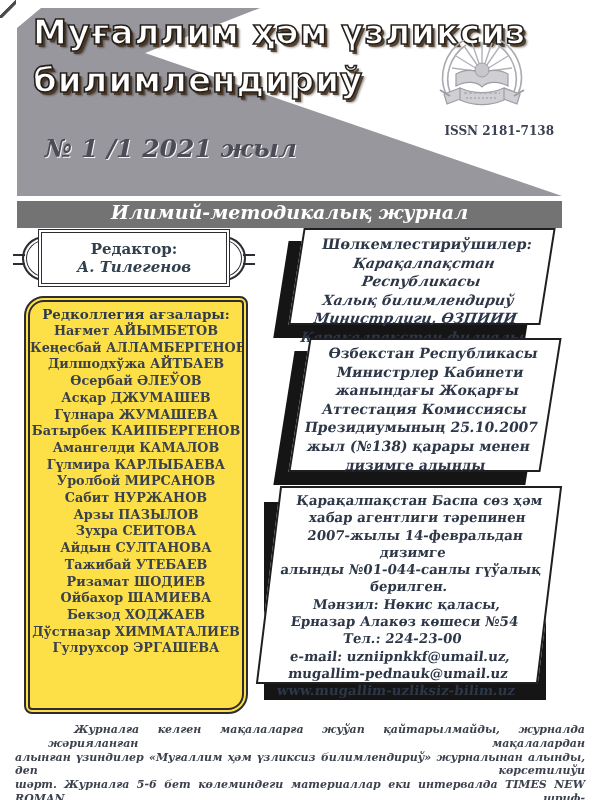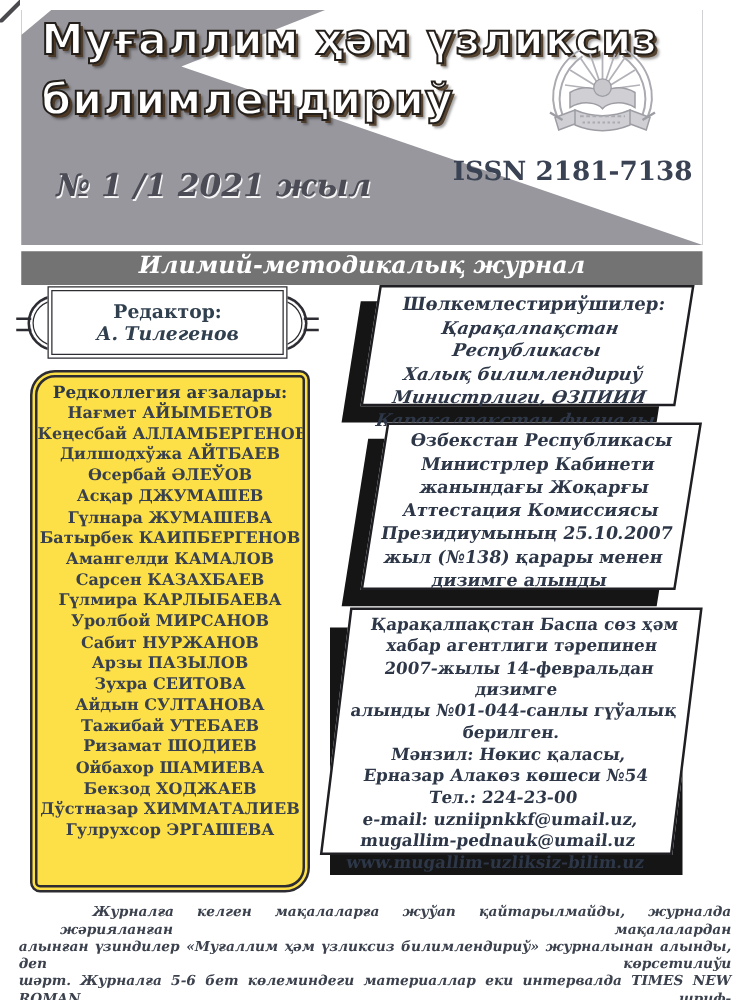--- a/index.html
+++ b/index.html
@@ -18,21 +18,21 @@
     clip-path:polygon(0 0,100% 0,0 100%);}
   .jtitle{position:absolute;left:16px;font-family:"DejaVu Sans","Liberation Sans",sans-serif;
     font-weight:bold;font-size:34px;letter-spacing:1px;color:#ffffff;
     -webkit-text-stroke:1.6px #241f1a;
     text-shadow:2.5px 2.5px 0 rgba(70,48,26,0.85),4px 4px 2px rgba(0,0,0,0.35);}
   .jtitle.l1{top:4px;}
   .jtitle.l2{top:52px;}
   .issue{position:absolute;left:28px;top:126px;font-style:italic;font-weight:bold;font-size:25px;
     color:#4c4c56;text-shadow:1px 1px 0 rgba(255,255,255,0.9);}
   .logo{position:absolute;right:14px;top:24px;width:132px;height:90px;}
-  .issn{position:absolute;right:8px;top:116px;font-weight:bold;font-size:21px;color:#3a4353;}
+  .issn{position:absolute;right:8px;top:116px;font-weight:bold;font-size:12px;color:#3a4353;}
 
   
   .subtitle-bar{position:absolute;left:17px;top:201px;width:545px;height:27px;background:#737373;
     display:flex;justify-content:center;
     font-style:italic;font-weight:bold;font-size:19px;color:#ffffff;}
 
   
   .editor-box{position:absolute;left:14px;top:229px;width:240px;height:58px;}
   .editor-cap{position:absolute;left:8px;top:7px;right:8px;bottom:6px;background:#fff;
     border:2px solid #2c2c32;border-radius:24px;box-shadow:inset 0 0 0 2px #fff,inset 0 0 0 3px #2c2c32;}
@@ -137,21 +137,20 @@
   <div class="board-box">
     <div class="board-heading">Редколлегия ағзалары:</div>
     <div class="board-member">Нағмет АЙЫМБЕТОВ</div>
     <div class="board-member">Кеңесбай АЛЛАМБЕРГЕНОВ</div>
     <div class="board-member">Дилшодхўжа АЙТБАЕВ</div>
     <div class="board-member">Өсербай ӘЛЕЎОВ</div>
     <div class="board-member">Асқар ДЖУМАШЕВ</div>
     <div class="board-member">Гүлнара ЖУМАШЕВА</div>
     <div class="board-member">Батырбек КАИПБЕРГЕНОВ</div>
     <div class="board-member">Амангелди КАМАЛОВ</div>
-    <div class="board-member">Сарсен КАЗАХБАЕВ</div>
     <div class="board-member">Гүлмира КАРЛЫБАЕВА</div>
     <div class="board-member">Уролбой МИРСАНОВ</div>
     <div class="board-member">Сабит НУРЖАНОВ</div>
     <div class="board-member">Арзы ПАЗЫЛОВ</div>
     <div class="board-member">Зухра СЕИТОВА</div>
     <div class="board-member">Айдын СУЛТАНОВА</div>
     <div class="board-member">Тажибай УТЕБАЕВ</div>
     <div class="board-member">Ризамат ШОДИЕВ</div>
     <div class="board-member">Ойбахор ШАМИЕВА</div>
     <div class="board-member">Бекзод ХОДЖАЕВ</div>

